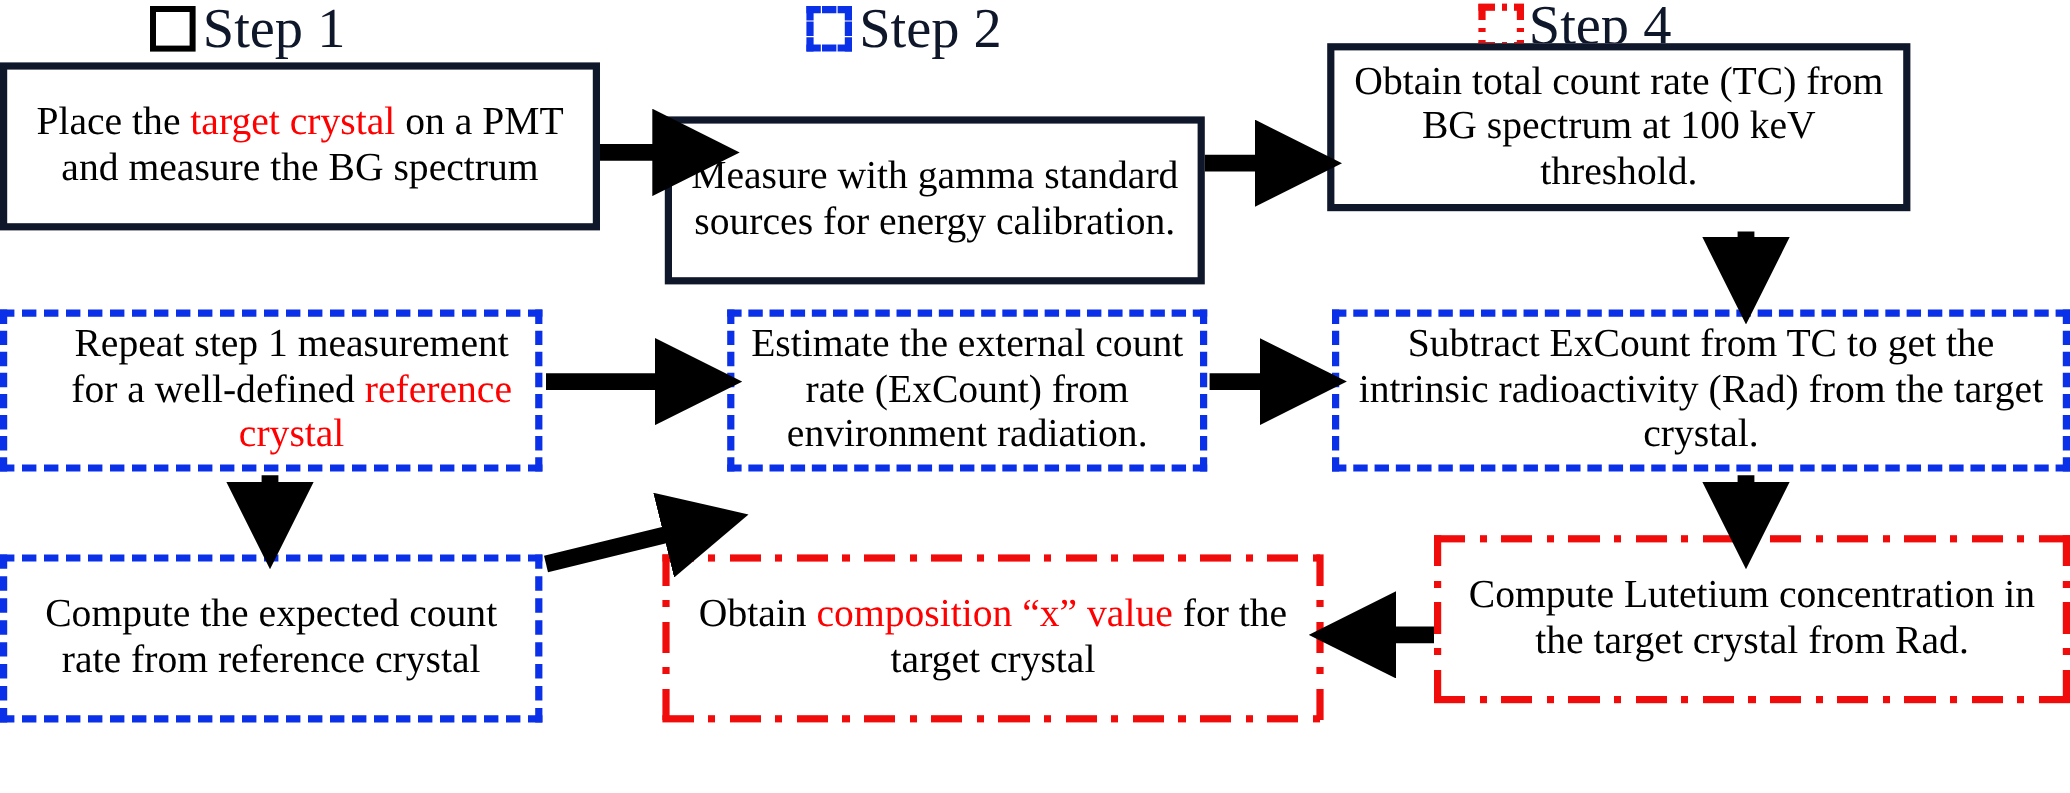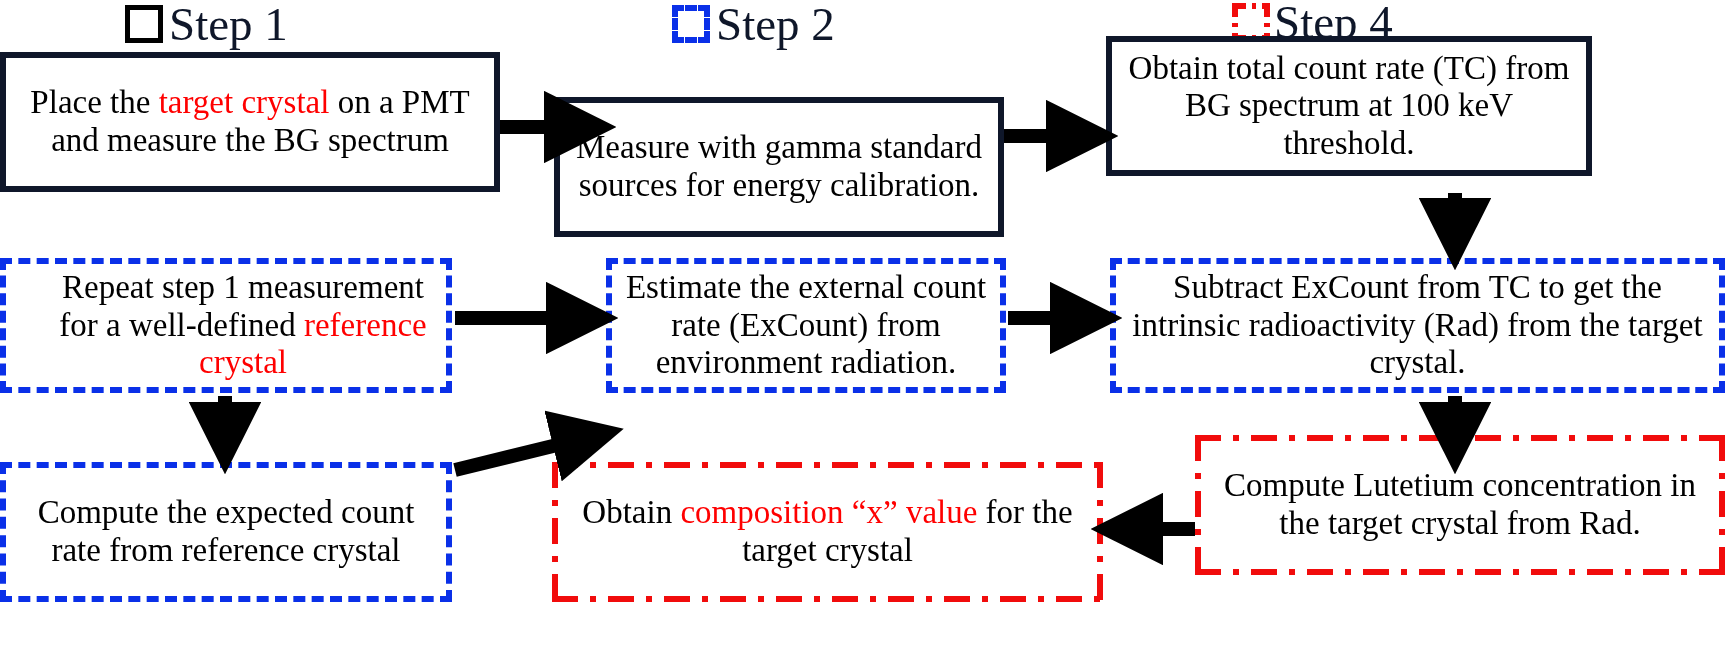--- a/index.html
+++ b/index.html
@@ -131,21 +131,21 @@
   </div>
 
   <div class="node dashdot" style="left:552px; top:462px; width:551px; height:140px;">
     <span class="txt">Obtain <span class="hl">composition “x” value</span> for the target crystal</span>
   </div>
 
   <div class="node dashed" style="left:0px; top:462px; width:452px; height:140px;">
     <span class="txt">Compute the expected count rate from reference crystal</span>
   </div>
 
-  <div class="node dashdot" style="left:1195px; top:435px; width:530px; height:140px;">
+  <div class="node dashdot" style="left:1195px; top:446px; width:530px; height:140px;">
     <span class="txt">Compute Lutetium concentration in the target crystal from Rad.</span>
   </div>
 
   <svg id="arrows" viewBox="0 0 1725 661">
     <defs>
       <marker id="ah" markerWidth="5.2" markerHeight="5.2" refX="3.6" refY="2.6" orient="auto" markerUnits="strokeWidth">
         <path d="M0,0 L5.2,2.6 L0,5.2 z" fill="#000000"></path>
       </marker>
     </defs>
 

